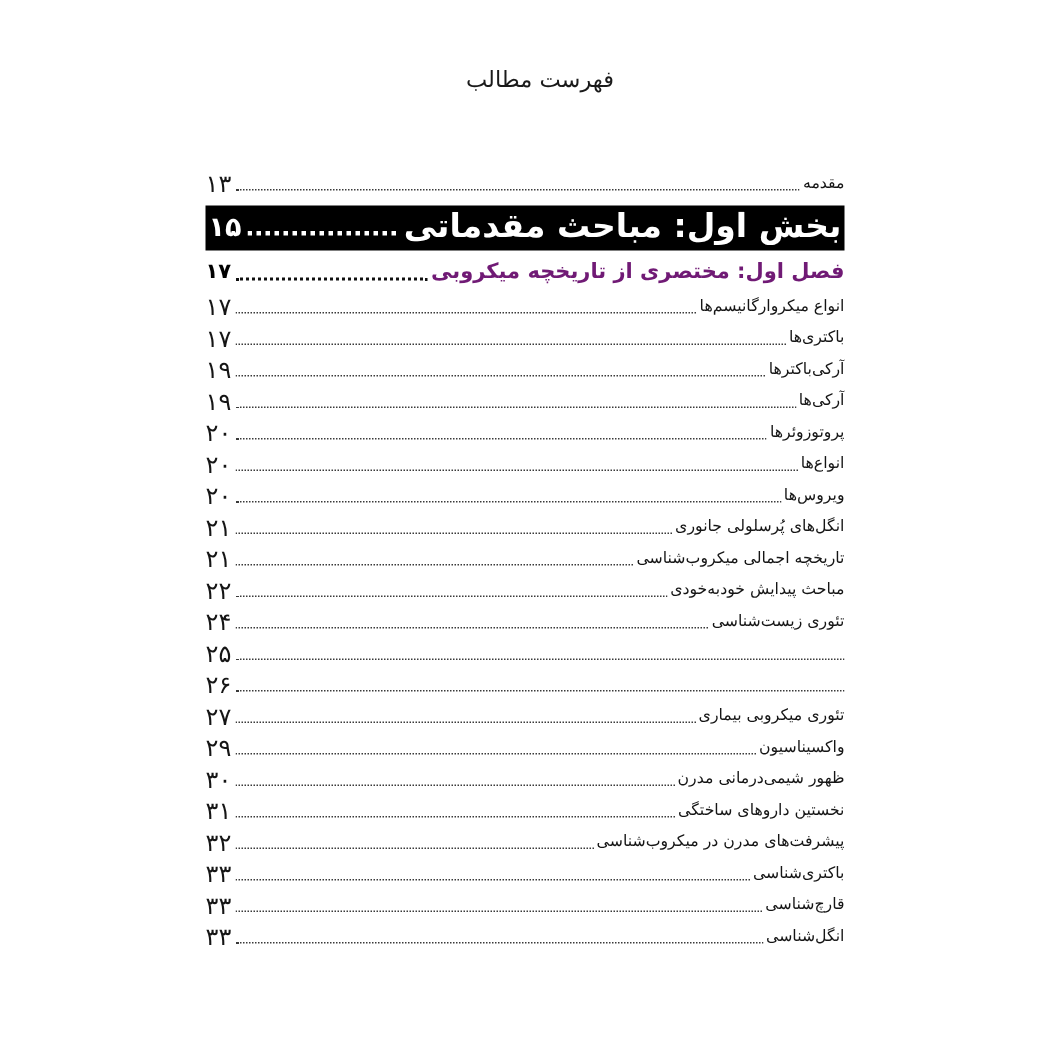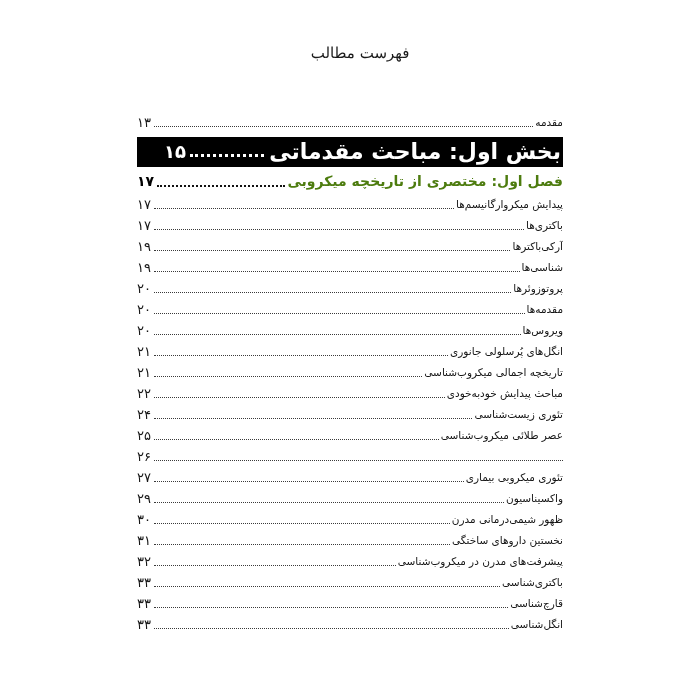--- a/index.html
+++ b/index.html
@@ -78,21 +78,21 @@
     content: "";
     position: absolute;
     right: 0;
     left: 0;
     bottom: 6px;
     border-bottom: 1px dotted #3a3a3a;
   }
 
   .toc-page {
     flex: 0 0 auto;
-    font-size: 13px;
+    font-size: 16px;
     color: #151515;
     padding-right: 3px;
     font-family: "DejaVu Sans", "Liberation Sans", sans-serif;
     direction: rtl;
     unicode-bidi: isolate;
   }
 
   
   .toc-row.part {
     position: relative;
@@ -109,38 +109,37 @@
     font-weight: bold;
     color: #ffffff;
     letter-spacing: 0px;
     padding-left: 5px;
   }
   .toc-row.part .toc-page {
     font-size: 18px;
     font-weight: bold;
     color: #ffffff;
     padding-right: 4px;
-    margin-left: 25px;
   }
   .toc-row.part .toc-leader::after {
     border-bottom: 3px dotted #ffffff;
     bottom: 10px;
   }
 
   
   .toc-row.chapter {
     height: 25px;
     line-height: 25px;
     margin-top: 1px;
     align-items: center;
   }
   .toc-row.chapter .toc-label {
     font-size: 14px;
     font-weight: bold;
-    color: #4d7c0f;
+    color: #701a75;
     text-align: center;
   }
   .toc-row.chapter .toc-page {
     font-size: 14px;
     font-weight: bold;
     color: #000000;
   }
   .toc-row.chapter .toc-leader::after {
     border-bottom: 2px dotted #111111;
     bottom: 7px;
@@ -163,46 +162,46 @@
         <span class="toc-label">بخش اول: مباحث مقدماتی</span>
         <span class="toc-leader"></span>
         <span class="toc-page">۱۵</span>
       </div>
       <div class="toc-row chapter">
         <span class="toc-label">فصل اول: مختصری از تاریخچه میکروبی</span>
         <span class="toc-leader"></span>
         <span class="toc-page">۱۷</span>
       </div>
       <div class="toc-row">
-        <span class="toc-label">پیدایش میکروارگانیسم‌ها</span>
+        <span class="toc-label">انواع میکروارگانیسم‌ها</span>
         <span class="toc-leader"></span>
         <span class="toc-page">۱۷</span>
       </div>
       <div class="toc-row">
         <span class="toc-label">باکتری‌ها</span>
         <span class="toc-leader"></span>
         <span class="toc-page">۱۷</span>
       </div>
       <div class="toc-row">
         <span class="toc-label">آرکی‌باکترها</span>
         <span class="toc-leader"></span>
         <span class="toc-page">۱۹</span>
       </div>
       <div class="toc-row">
-        <span class="toc-label">شناسی‌ها</span>
+        <span class="toc-label">آرکی‌ها</span>
         <span class="toc-leader"></span>
         <span class="toc-page">۱۹</span>
       </div>
       <div class="toc-row">
         <span class="toc-label">پروتوزوئرها</span>
         <span class="toc-leader"></span>
         <span class="toc-page">۲۰</span>
       </div>
       <div class="toc-row">
-        <span class="toc-label">مقدمه‌ها</span>
+        <span class="toc-label">انواع‌ها</span>
         <span class="toc-leader"></span>
         <span class="toc-page">۲۰</span>
       </div>
       <div class="toc-row">
         <span class="toc-label">ویروس‌ها</span>
         <span class="toc-leader"></span>
         <span class="toc-page">۲۰</span>
       </div>
       <div class="toc-row">
         <span class="toc-label">انگل‌های پُرسلولی جانوری</span>
@@ -218,21 +217,20 @@
         <span class="toc-label">مباحث پیدایش خودبه‌خودی</span>
         <span class="toc-leader"></span>
         <span class="toc-page">۲۲</span>
       </div>
       <div class="toc-row">
         <span class="toc-label">تئوری زیست‌شناسی</span>
         <span class="toc-leader"></span>
         <span class="toc-page">۲۴</span>
       </div>
       <div class="toc-row">
-        <span class="toc-label">عصر طلائی میکروب‌شناسی</span>
         <span class="toc-leader"></span>
         <span class="toc-page">۲۵</span>
       </div>
       <div class="toc-row">
         <span class="toc-leader"></span>
         <span class="toc-page">۲۶</span>
       </div>
       <div class="toc-row">
         <span class="toc-label">تئوری میکروبی بیماری</span>
         <span class="toc-leader"></span>

